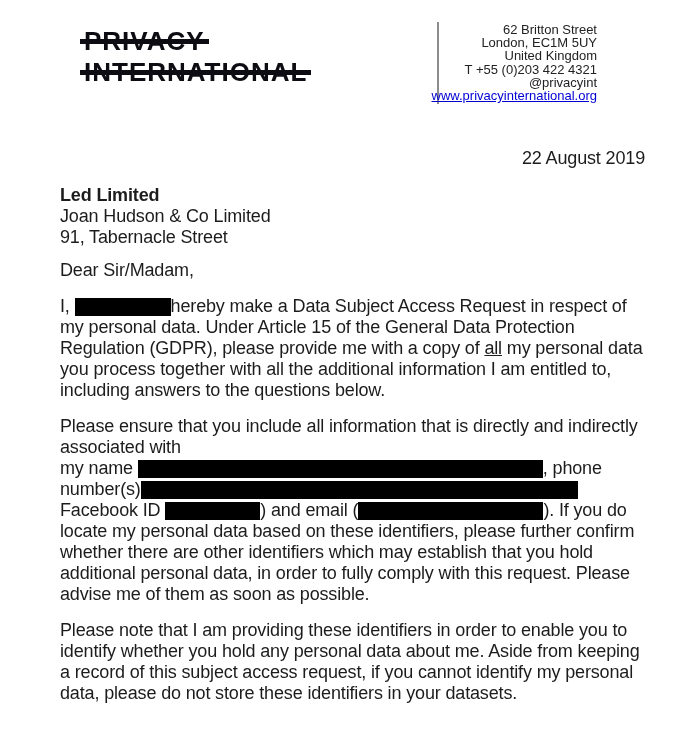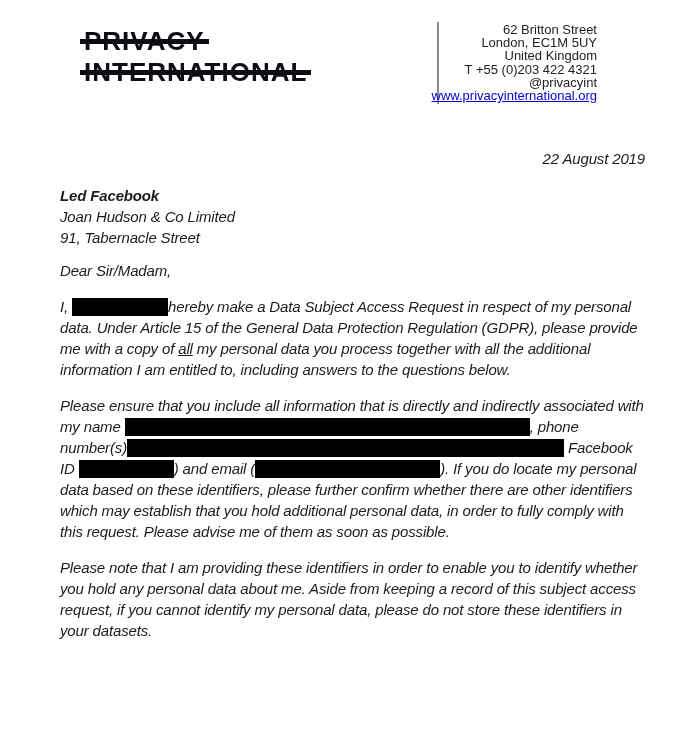--- a/index.html
+++ b/index.html
@@ -40,21 +40,21 @@
     font-size: 13px; line-height: 13.2px;
     color: #222222;
   }
   .hq-address .site-link {
     color: var(--link, #0000d4);
     text-decoration: underline;
     cursor: pointer;
   }
 
   
-  .letter { padding: 0 55px 0 60px; font-size: 15px; letter-spacing: -0.15px; font-style: italic; }
+  .letter { padding: 0 55px 0 60px; font-size: 18px; letter-spacing: -0.15px; }
   .letter p { margin: 12px 0 15px 0; line-height: 21px; }
   .date-line { margin-top: 8px; text-align: right; line-height: 21px; }
   .recipient { margin-top: 16px; line-height: 21px; }
   .recipient .addr-name { font-weight: bold; }
   .salutation { margin-top: 32px; }
   .subject { font-weight: bold; }
   .u { text-decoration: underline; }
   .nowrap { white-space: nowrap; }
   .redact {
     display: inline-block;
@@ -87,21 +87,21 @@
         <div>@privacyint</div>
       </div>
     <a class="site-link">www.privacyinternational.org</a>
   </div>
 </div>
 
 <div class="letter">
   <div class="date-line">22 August 2019</div>
 
   <div class="recipient">
-    <div class="addr-name">Led Facebook</div>
+    <div class="addr-name">Led Limited</div>
     <div id="recipient-lines">
         <div>Joan Hudson &amp; Co Limited</div>
         <div>91, Tabernacle Street</div>
       </div>
   </div>
 
   <p class="salutation">Dear Sir/Madam,</p>
 
   <div id="paragraphs">
       <p><span>I, </span><span class="redact" style="width: 96px;"></span><span>hereby make a Data Subject Access Request in respect of my personal data. Under Article 15 of the General Data Protection Regulation (GDPR), please provide me with a copy of </span><span class="u">all</span><span> my personal data you process together with all the additional information I am entitled to, including answers to the questions below.</span></p>

